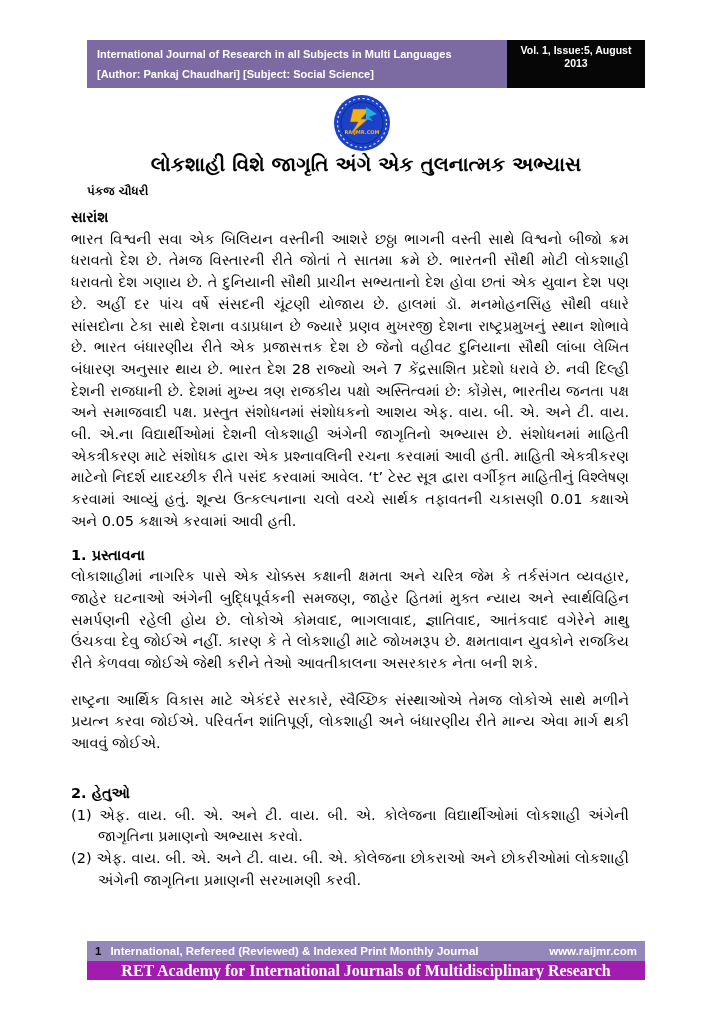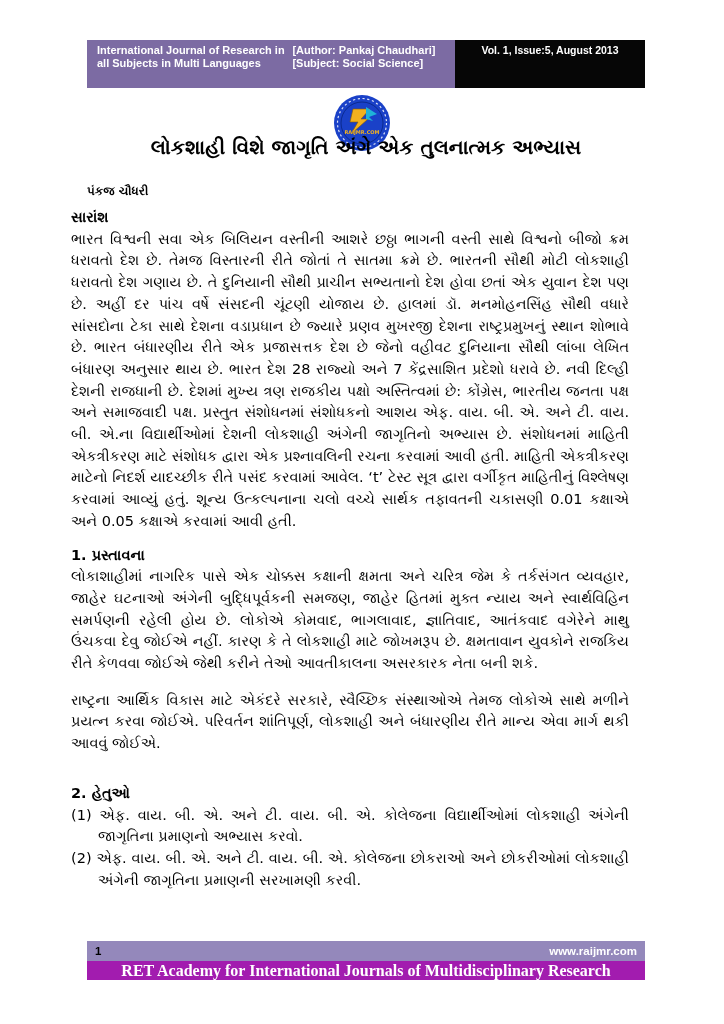--- a/index.html
+++ b/index.html
@@ -7,36 +7,36 @@
   .page {
     position:relative; width:724px; height:1024px; background:#ffffff;
     font-family:"DejaVu Sans","Liberation Sans",sans-serif; color:#000;
     overflow:hidden;
   }
 
   
   .header { position:absolute; left:87px; top:40px; width:558px; height:48px; display:flex; }
   .header-left {
     flex:1; background:#7c6ba3; color:#ffffff; font-weight:bold; font-size:11px;
-    padding:4px 10px; display:flex; flex-direction:row; justify-content:space-around;
+    padding:4px 10px; display:flex; flex-direction:column; justify-content:space-around;
     font-family:"Liberation Sans",sans-serif; line-height:13px;
   }
   .header-right {
-    width:190px; background:#060606; color:#ffffff; font-weight:bold; font-size:10.5px;
+    width:138px; background:#060606; color:#ffffff; font-weight:bold; font-size:10.5px;
     padding:4px 6px; display:flex; flex-direction:column; justify-content:space-around;
     text-align:center; font-family:"Liberation Sans",sans-serif; line-height:13px;gap:32px;
   }
 
   
   .logo-wrap { position:absolute; top:94px; left:0; width:724px; text-align:center; }
   .logo-wrap svg { display:inline-block; }
 
   
   .article-title {
-    position:absolute; top:134px; left:87px; width:558px; text-align:center;
+    position:absolute; top:151px; left:87px; width:558px; text-align:center;
     font-size:20px; font-weight:bold; line-height:26px;
   }
   .article-author {
     position:absolute; top:184px; left:87px; width:558px; text-align:left;
     font-size:12px; font-weight:bold;
   }
 
   
   .body-text {
     position:absolute; top:207px; left:71px; width:558px;
@@ -109,18 +109,19 @@
       <div class="sec-heading">2. હેતુઓ</div>
       <p class="obj-item"><span class="num">(1)</span> <span>એફ. વાય. બી. એ. અને ટી. વાય. બી. એ. કોલેજના વિદ્યાર્થીઓમાં લોકશાહી અંગેની જાગૃતિના પ્રમાણનો અભ્યાસ કરવો.</span></p>
       <p class="obj-item"><span class="num">(2)</span> <span>એફ. વાય. બી. એ. અને ટી. વાય. બી. એ. કોલેજના છોકરાઓ અને છોકરીઓમાં લોકશાહી અંગેની જાગૃતિના પ્રમાણની સરખામણી કરવી.</span></p>
     </section>
 
   </div>
 
   <div class="footer">
     <div class="footer-row1">
       <span class="footer-page-num">1</span>
+      <span>International, Refereed (Reviewed) &amp; Indexed Print Monthly Journal</span>
       <span class="footer-site">www.raijmr.com</span>
     </div>
     <div class="footer-row2">RET Academy for International Journals of Multidisciplinary Research (RAIJMR)</div>
   </div>
 
 </div>
 
 </body></html>

